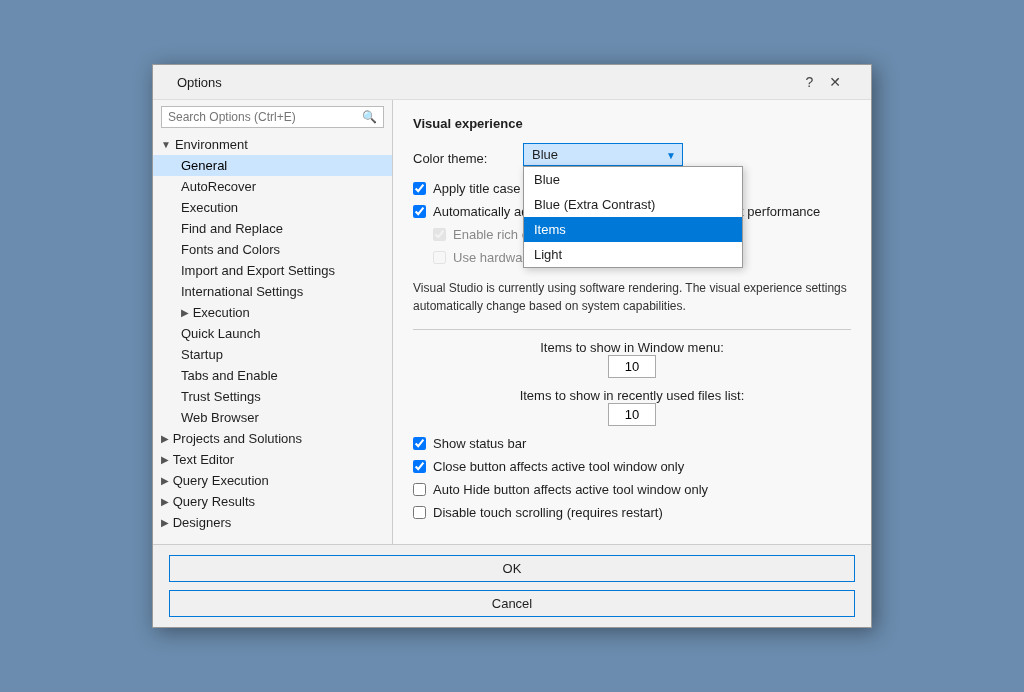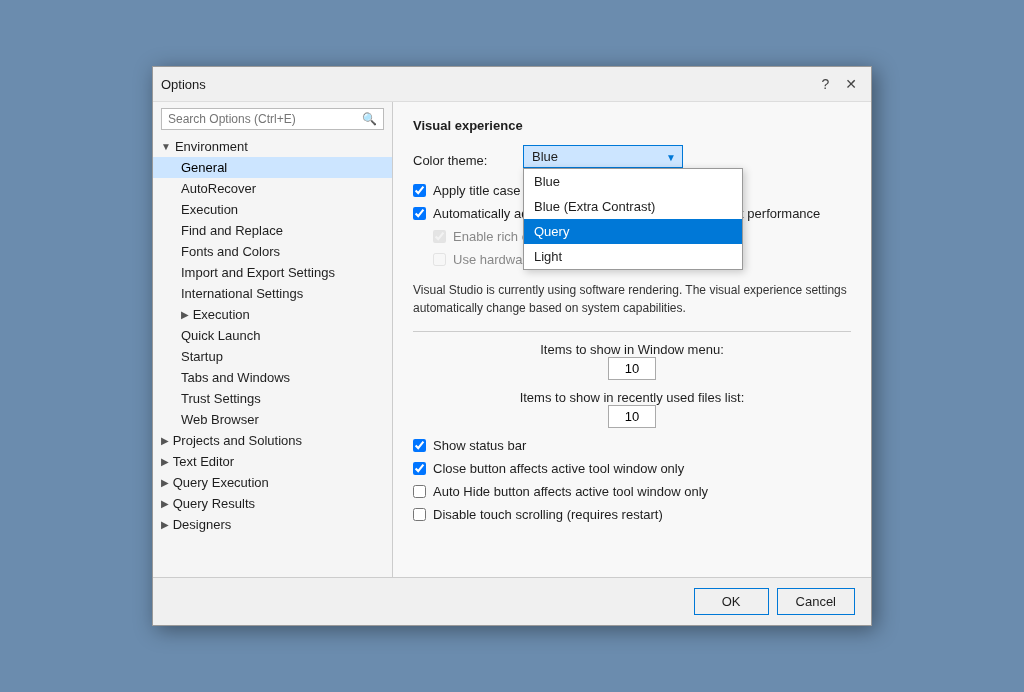--- a/index.html
+++ b/index.html
@@ -16,21 +16,21 @@
       background: #f0f0f0;
       border: 1px solid #999;
       box-shadow: 4px 4px 20px rgba(0,0,0,0.4);
       width: 720px;
       min-height: 560px;
       display: flex;
       flex-direction: column;
     }
     .title-bar {
       background: #f0f0f0;
-      padding: 8px 8px;
+      padding: 8px 24px;
       display: flex;
       align-items: center;
       justify-content: space-between;
       border-bottom: 1px solid #ddd;
       gap: 32px;
     }
     .title-bar-left {
       font-size: 13px;
       font-weight: 400;
       color: #1a1a1a;
@@ -183,20 +183,21 @@
       width: 48px;
       text-align: center;
     }
     .bottom-bar {
       border-top: 1px solid #ccc;
       padding: 10px 16px;
       display: flex;
       justify-content: flex-end;
       gap: 8px;
       background: #f0f0f0;
+      flex-direction: column;
     }
     .dialog-btn {
       background: #f0f0f0;
       border: 1px solid #0078d7;
       padding: 5px 18px;
       font-size: 13px;
       cursor: pointer;
       min-width: 75px;
       color: #1e1e1e;
     }
@@ -255,21 +256,21 @@
           <span class="arrow" style="margin-right:4px;font-size:10px;color:#555;">▶</span>
           <span class="label">Execution</span>
         </div>
         <div class="tree-item child">
           <span class="label">Quick Launch</span>
         </div>
         <div class="tree-item child">
           <span class="label">Startup</span>
         </div>
         <div class="tree-item child">
-          <span class="label">Tabs and Windows</span>
+          <span class="label">Tabs and Enable</span>
         </div>
         <div class="tree-item child">
           <span class="label">Trust Settings</span>
         </div>
         <div class="tree-item child">
           <span class="label">Web Browser</span>
         </div>
 
         <div class="tree-item parent">
           <span class="arrow">▶</span>
@@ -305,21 +306,21 @@
         <span class="field-label">Color theme:</span>
         <div class="color-theme-dropdown-wrapper">
           <div style="display:flex;align-items:center;background:#cce5ff;border:1px solid #0078d7;padding:3px 28px 3px 8px;min-width:160px;cursor:pointer;position:relative;">
             <span style="font-size:13px;color:#1e1e1e;">Blue</span>
             <span style="position:absolute;right:6px;top:50%;transform:translateY(-50%);font-size:10px;color:#0078d7;">▼</span>
           </div>
 
           <div class="dropdown-menu">
             <div class="dropdown-item">Blue</div>
             <div class="dropdown-item">Blue (Extra Contrast)</div>
-            <div class="dropdown-item highlighted">Query</div>
+            <div class="dropdown-item highlighted">Items</div>
             <div class="dropdown-item">Light</div>
           </div>
         </div>
       </div>
 
       <div class="checkbox-row">
         <input type="checkbox" id="title-case" checked="" style="">
         <label for="title-case">Apply title case style to menu bar</label>
       </div>
       <div class="checkbox-row">

